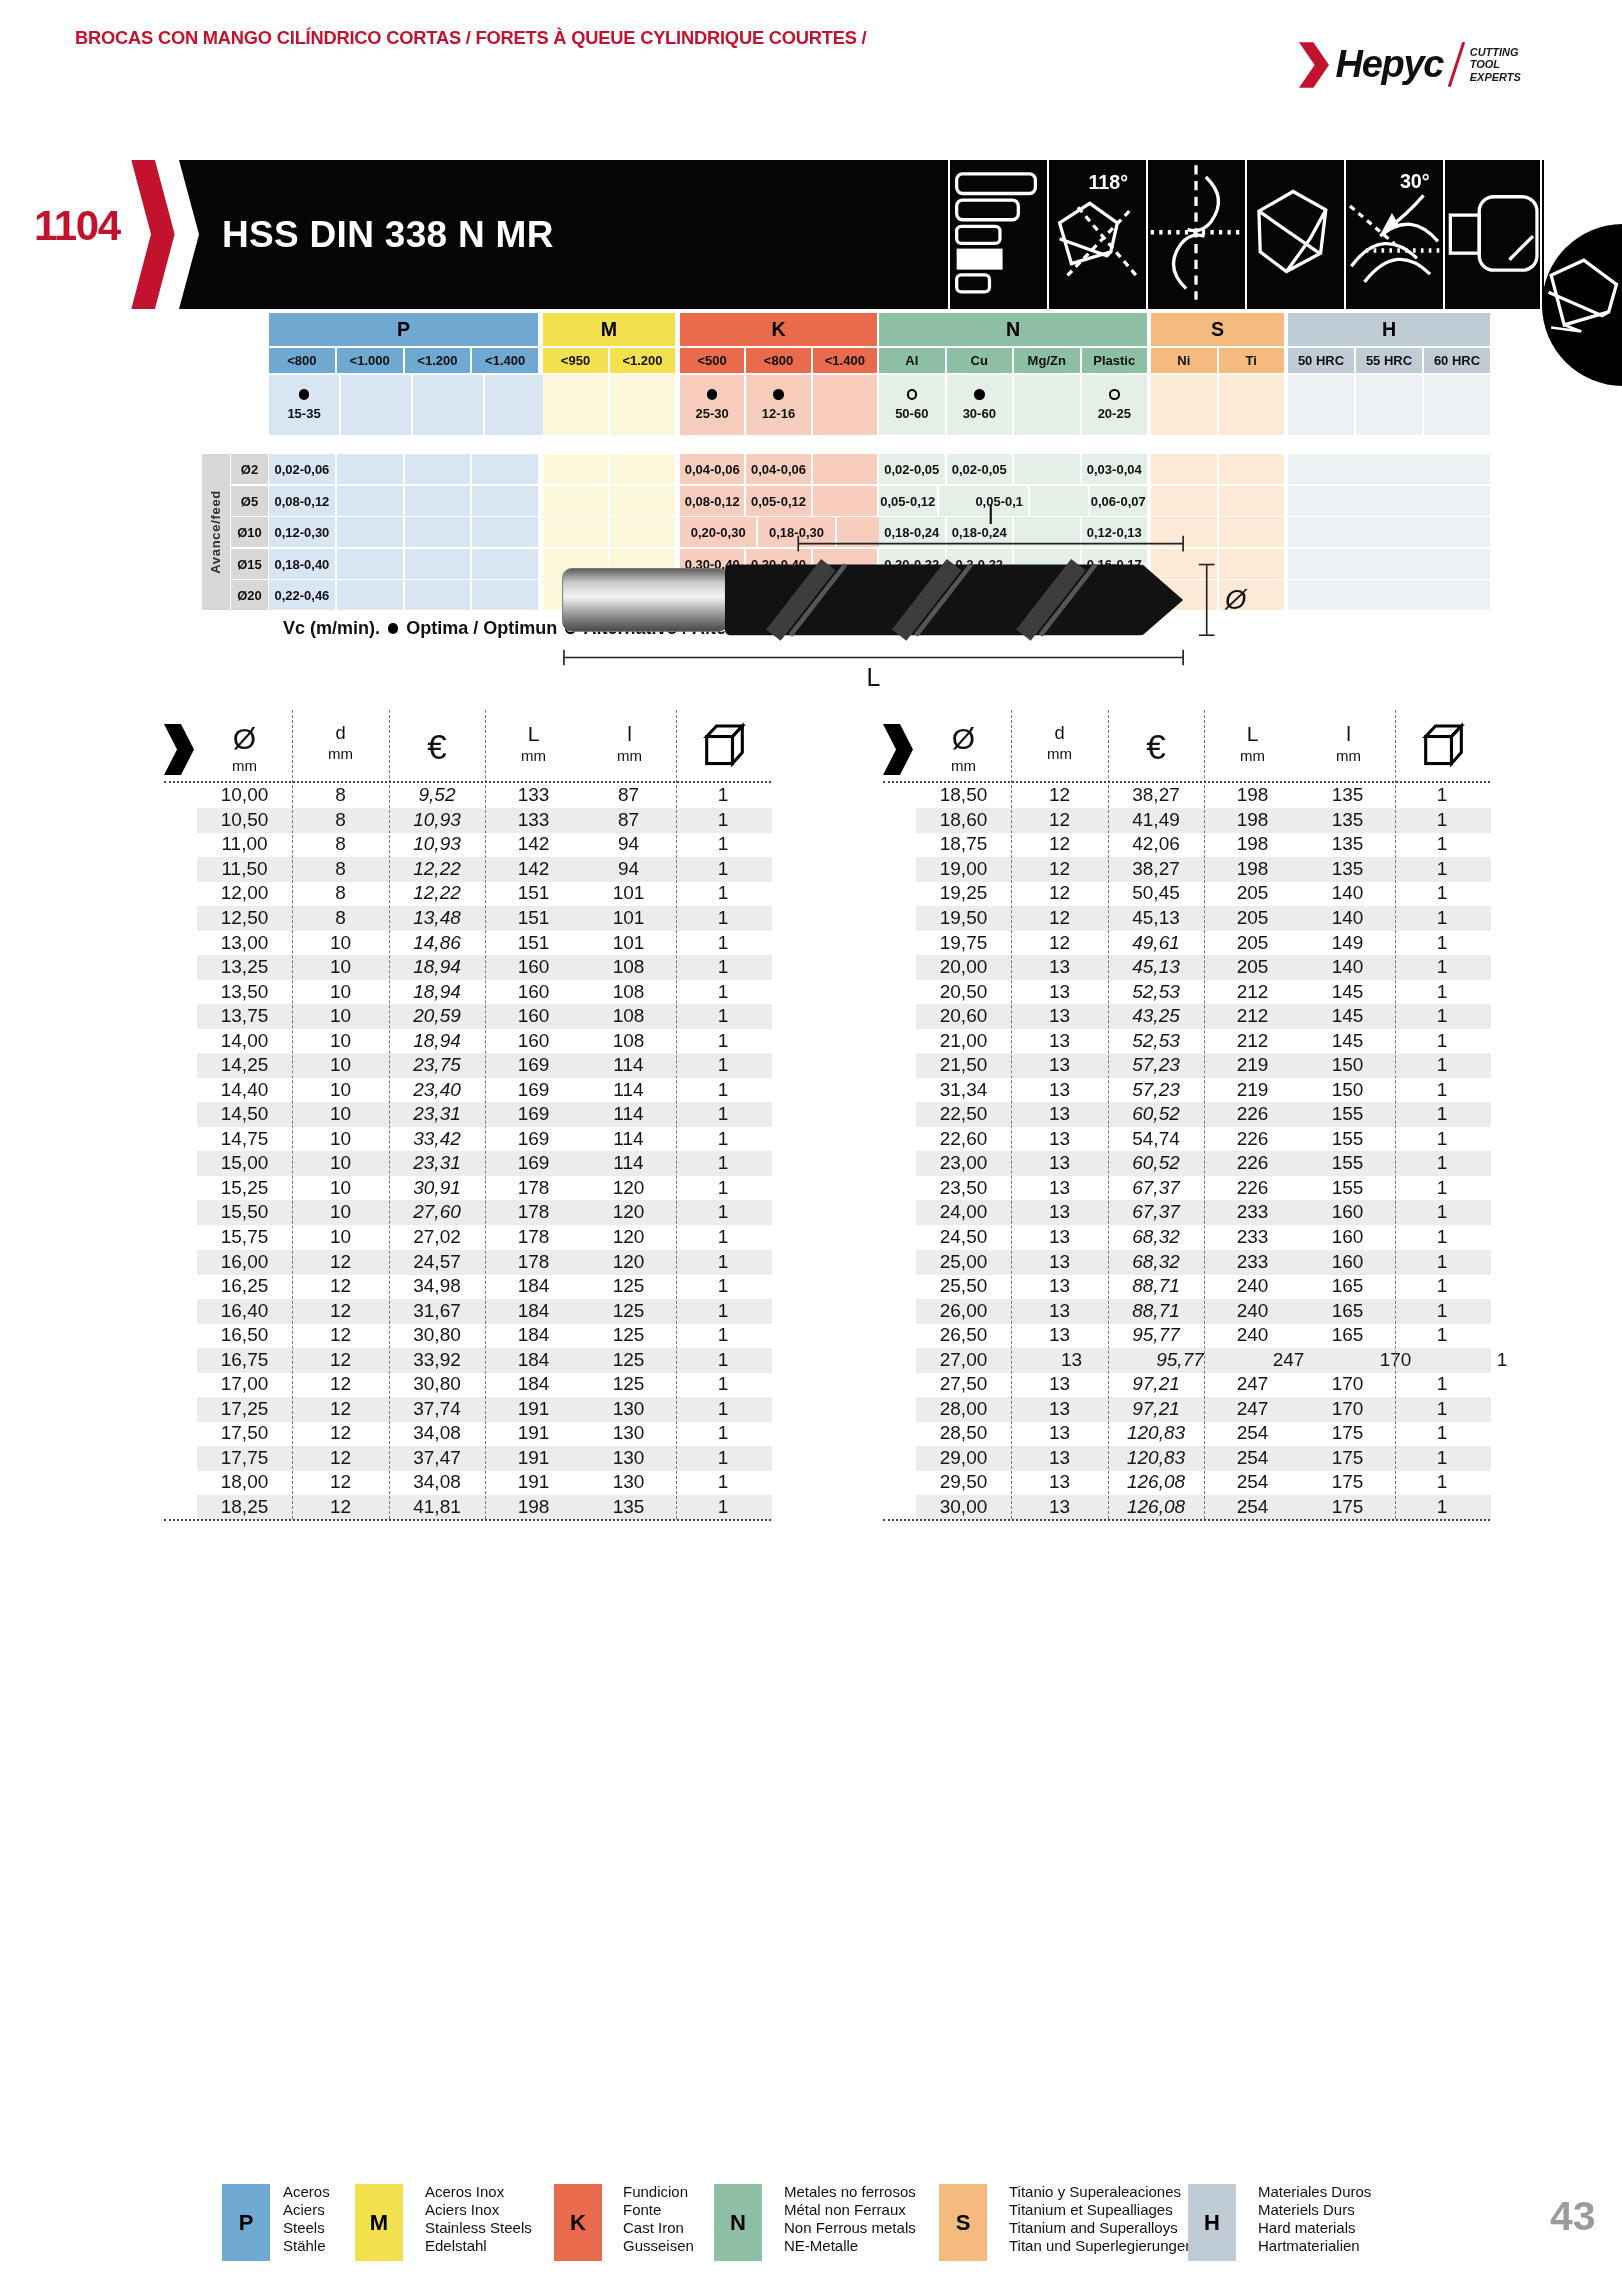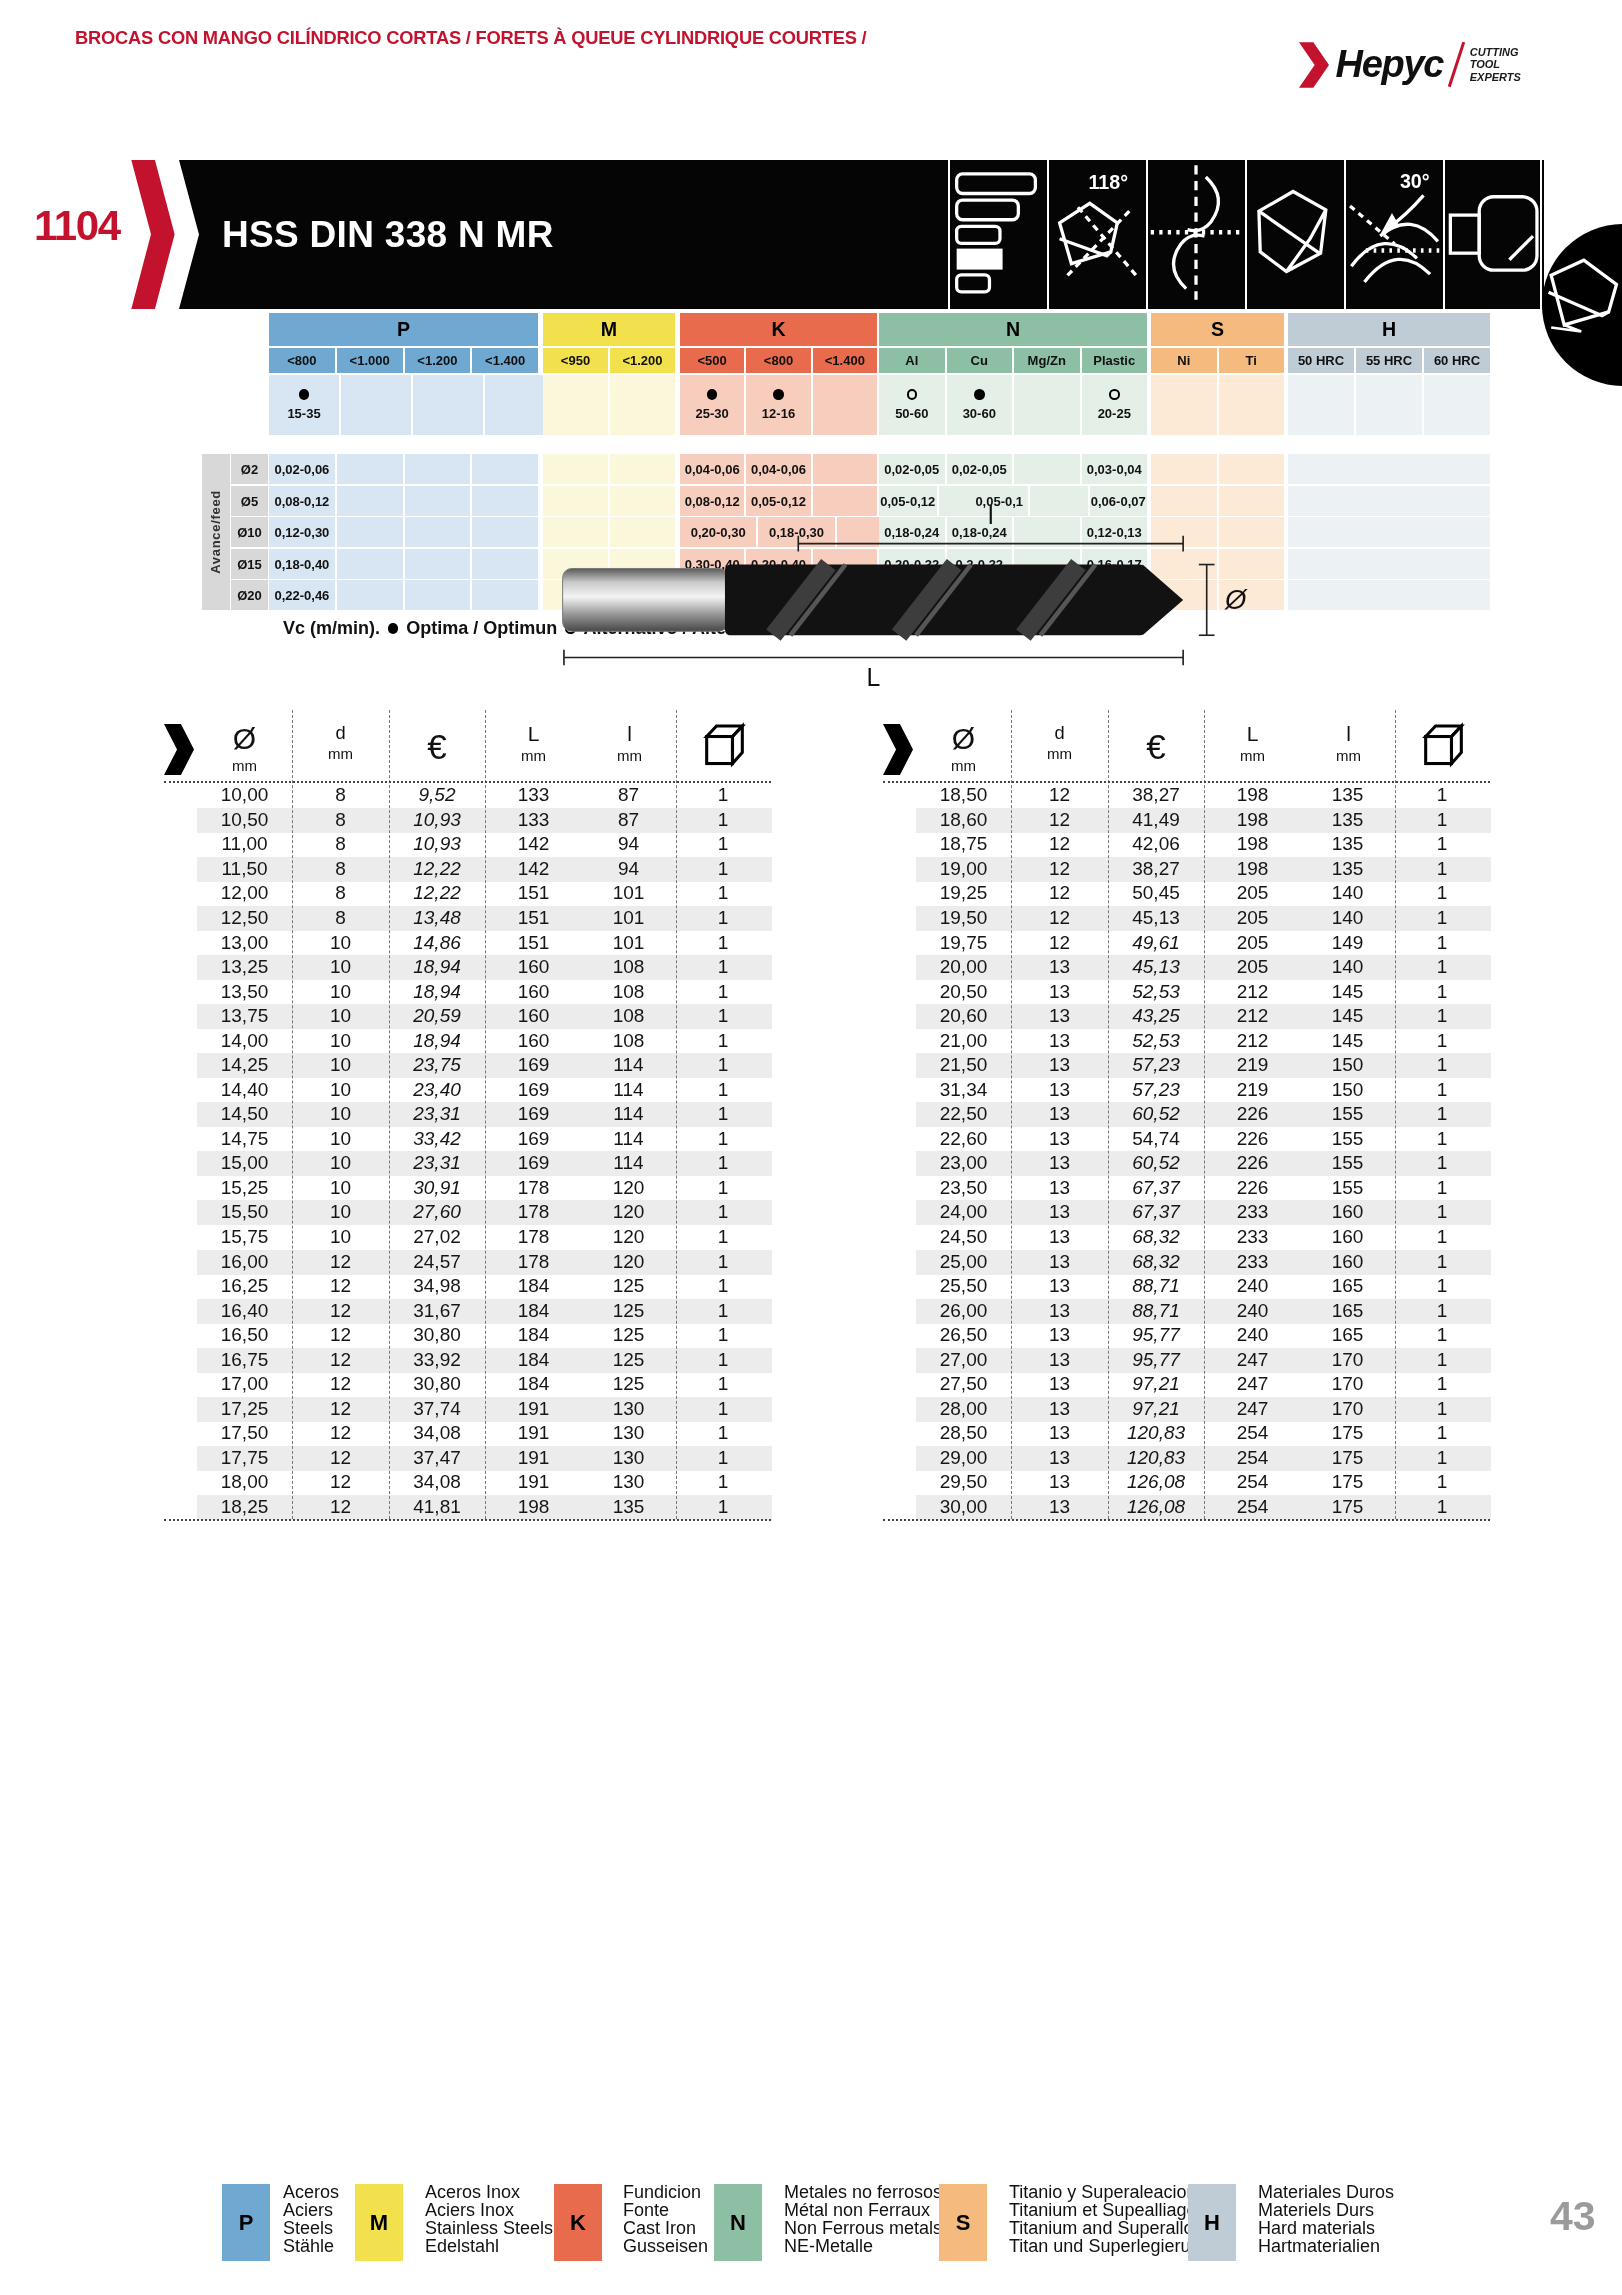--- a/index.html
+++ b/index.html
@@ -52,21 +52,21 @@
         text-align:center;font-size:19px;color:#151515;}
   .prow.alt{background:#ECECEC;}
   .price-it{font-style:italic;}
   .colhead{position:absolute;text-align:center;}
   .colhead .sym{font-weight:normal;}
   .colhead .unit{font-size:15px;margin-top:1.3px;}
 
   
   .leg-swatch{position:absolute;width:48px;height:77px;display:flex;align-items:center;justify-content:center;
               font-size:22px;font-weight:bold;color:#000;}
-  .leg-text{position:absolute;font-size:18px;line-height:18px;color:#111;}
+  .leg-text{position:absolute;font-size:15px;line-height:18px;color:#111;}
   .pagenum{font-size:41px;font-weight:bold;color:#9B9B9B;}
   .edgetab{position:absolute;left:1542px;top:224px;width:81px;height:162px;background:#000;
            border-top-left-radius:81px;border-bottom-left-radius:81px;}
 </style>
 </head>
 <body>
 
 <div class="page">
 
   <div class="abs" style="left:75px;top:26px;">
@@ -909,21 +909,21 @@
         <span>1</span>
       </div>
       <div class="prow" style="top:613px;">
         <span>26,50</span>
         <span>13</span>
         <span class="price-it">95,77</span>
         <span>240</span>
         <span>165</span>
         <span>1</span>
       </div>
-      <div class="prow alt" style="top:638px;">
+      <div class="prow alt" style="top:638px;gap:12px;">
         <span>27,00</span>
         <span>13</span>
         <span class="price-it">95,77</span>
         <span>247</span>
         <span>170</span>
         <span>1</span>
       </div>
       <div class="prow" style="top:662px;">
         <span>27,50</span>
         <span>13</span>

